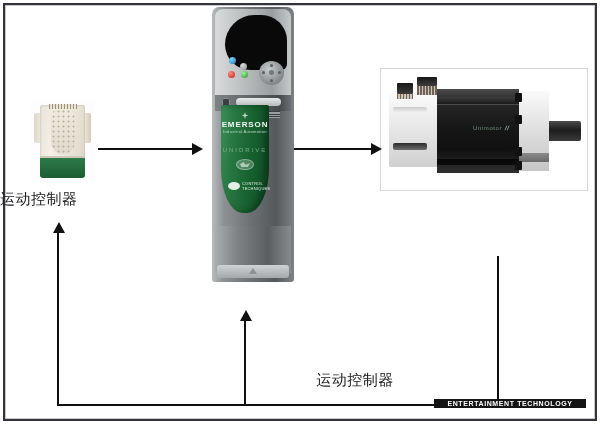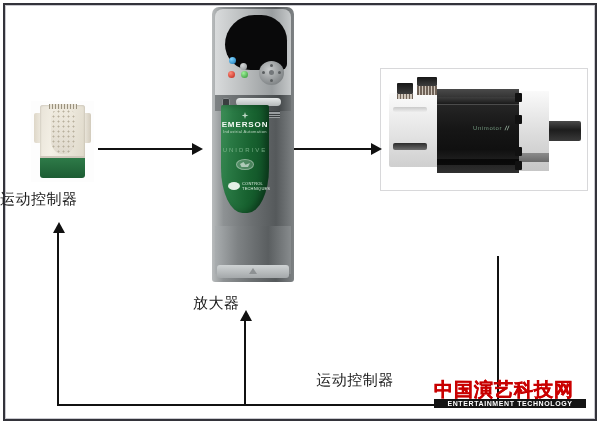--- a/index.html
+++ b/index.html
@@ -510,21 +510,20 @@
       <div class="amp-badge"></div>
       <div class="amp-ct">
         <div class="oval"></div>
         <div class="txt"><span>CONTROL</span><br><span>TECHNIQUES</span></div>
       </div>
     </div>
 
     <div class="amp-body-lower"></div>
     <div class="amp-foot"></div>
   </div>
-  <div class="label" style="left:193px; top:294px; width:120px;">放大器</div>
 
   <div id="motor-photo">
     <div class="mt-flange"></div>
     <div class="mt-flange-slot1"></div>
     <div class="mt-flange-slot2"></div>
     <div class="mt-body"></div>
     <div class="mt-body-stripe"></div>
     <div class="mt-body-stripe2"></div>
     <div class="mt-brand"><span>Unimotor</span><span class="mk">//</span></div>
     <div class="mt-rear"></div>
@@ -552,17 +551,16 @@
 
   <div class="vline" style="left:244px; top:320px; height:85px;"></div>
   <div class="arrow-up" style="left:240px; top:310px;"></div>
 
   <div class="vline" style="left:57px; top:232px; height:173px;"></div>
   <div class="arrow-up" style="left:53px; top:222px;"></div>
 
   <div class="label" style="left:295px; top:371px; width:120px; text-align:center;">运动控制器</div>
 
   <div id="watermark">
-    <div class="wm-cn">中国演艺科技网</div>
     <div class="wm-en">ENTERTAINMENT TECHNOLOGY</div>
   </div>
 
 </div>
 
 </body></html>

